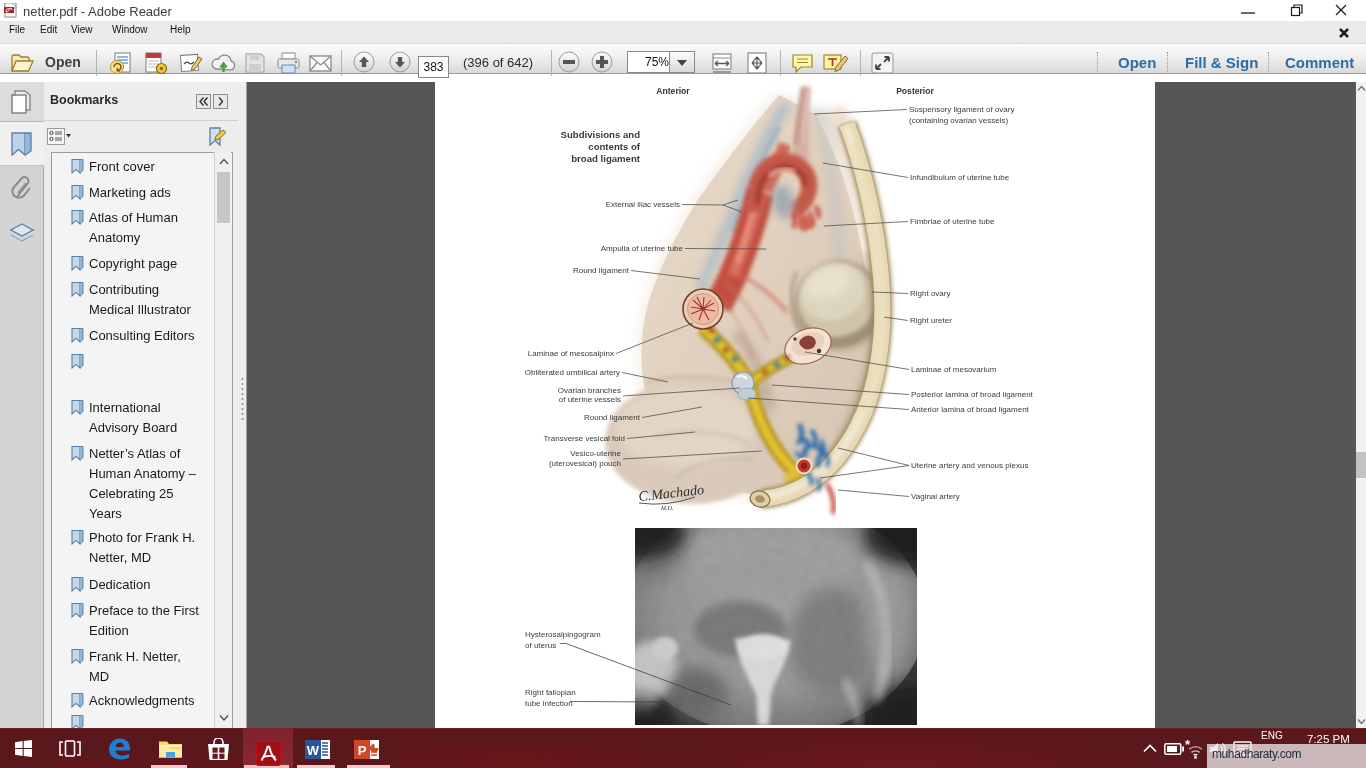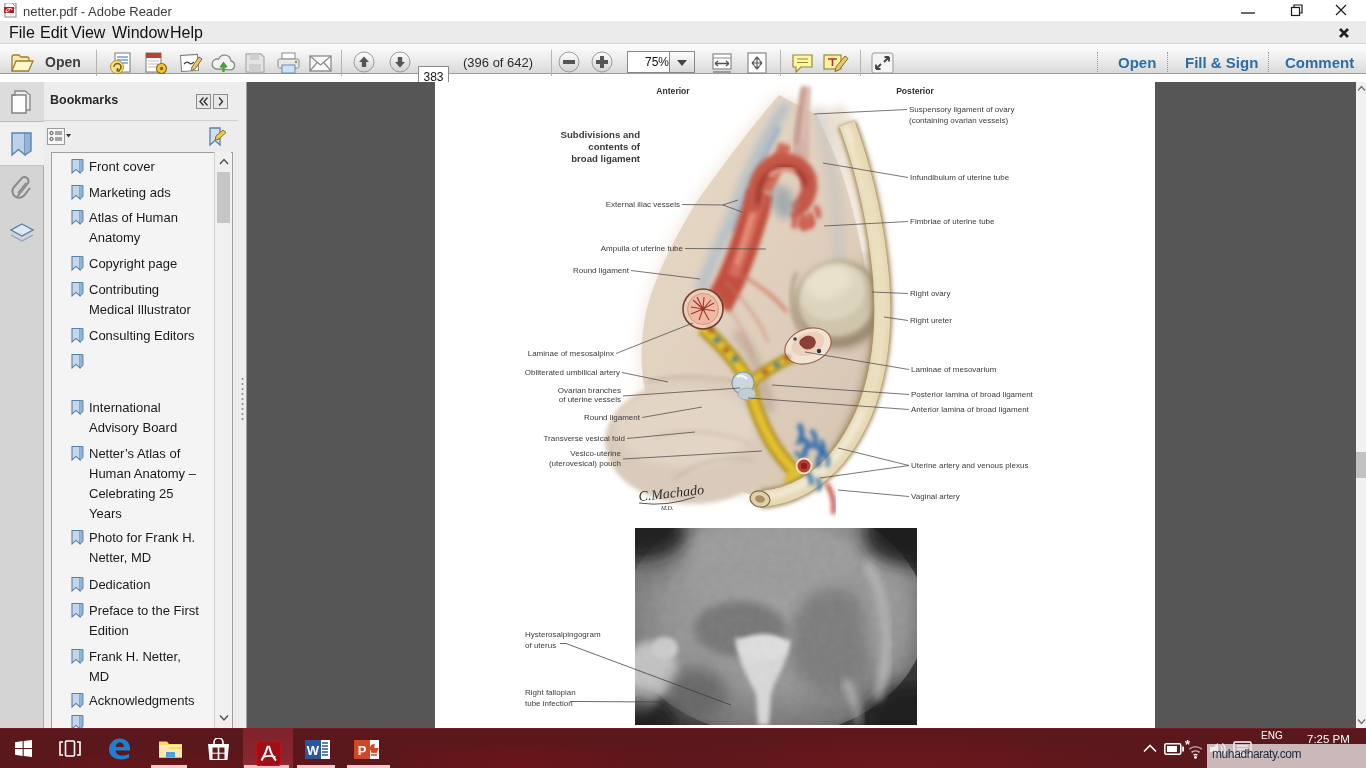--- a/index.html
+++ b/index.html
@@ -1,20 +1,20 @@
 <!DOCTYPE html>
 <html><head><meta charset="utf-8">
 <style>
 *{margin:0;padding:0;box-sizing:border-box}
 html,body{width:1366px;height:768px;overflow:hidden;font-family:"Liberation Sans",sans-serif;background:#fff}
 .abs{position:absolute}
 #titlebar{position:absolute;left:0;top:0;width:1366px;height:21px;background:#fff}
 #title-txt{position:absolute;left:36px;top:4px;font-size:13px;color:#3c3c3c}
 #menubar{position:absolute;left:0;top:21px;width:1366px;height:23px;background:#ebebeb;border-bottom:1px solid #d7d7d7}
-.menu{position:absolute;top:3px;font-size:16px;color:#111}
+.menu{position:absolute;top:3px;font-size:10px;color:#111}
 #toolbar{position:absolute;left:0;top:44px;width:1366px;height:30px;background:linear-gradient(#fdfdfd,#ececec 55%,#d9d9d9);border-bottom:1px solid #9c9c9c}
 .tsep{position:absolute;top:6px;height:26px;width:1px;background:#b4b4b4}
 .tsepd{position:absolute;top:8px;height:22px;width:0px;border-left:1px dotted #9a9a9a}
 .tbtn{position:absolute;top:7px}
 .tlabel{font-size:15px;font-weight:bold;color:#2e6da4}
 #content{position:absolute;left:0;top:82px;width:1366px;height:646px;background:#565656}
 #sidebar{position:absolute;left:0;top:0;width:44px;height:646px;background:#d4d4d4;border-right:1px solid #a9a9a9}
 #bmpanel{position:absolute;left:44px;top:0;width:194px;height:646px;background:#ededed}
 #splitter{position:absolute;left:238px;top:0;width:9px;height:646px;background:#ededed;border-right:1px solid #a0a0a0}
 #bmlist{position:absolute;left:51px;top:70px;width:182px;height:576px;background:#f4f4f4;border:1px solid #9e9e9e;border-bottom:none}
@@ -120,21 +120,21 @@
  <svg class="tbtn" style="left:389px" width="22" height="22" viewBox="0 0 22 22">
   <circle cx="11" cy="11" r="10" fill="url(#g2)" stroke="#9a9a9a"></circle>
       <defs>
         <linearGradient id="g2" x1="0" y1="0" x2="0" y2="1">
           <stop offset="0" stop-color="#fefefe"></stop>
           <stop offset="1" stop-color="#d2d2d2"></stop>
         </linearGradient>
       </defs>
   <path d="M11 16.5 L6 11 h2.8 v-5 h4.4 v5 H16 z" fill="#555"></path>
  </svg>
- <div class="abs" style="left:418px;top:22px;width:31px;height:22px;background:#fff;border:1px solid #898989;font-size:12px;color:#111;text-align:center;line-height:21px">383</div>
+ <div class="abs" style="left:418px;top:12px;width:31px;height:22px;background:#fff;border:1px solid #898989;font-size:12px;color:#111;text-align:center;line-height:21px">383</div>
  <div class="abs" style="left:463px;top:11px;font-size:13px;color:#2d2d2d">(396 of 642)</div>
  <div class="tsep" style="left:551px"></div>
  <svg class="tbtn" style="left:558px" width="22" height="22" viewBox="0 0 22 22">
   <circle cx="11" cy="11" r="10" fill="url(#g3)" stroke="#9a9a9a"></circle>
       <defs>
         <linearGradient id="g3" x1="0" y1="0" x2="0" y2="1">
           <stop offset="0" stop-color="#fefefe"></stop>
           <stop offset="1" stop-color="#d2d2d2"></stop>
         </linearGradient>
       </defs>

